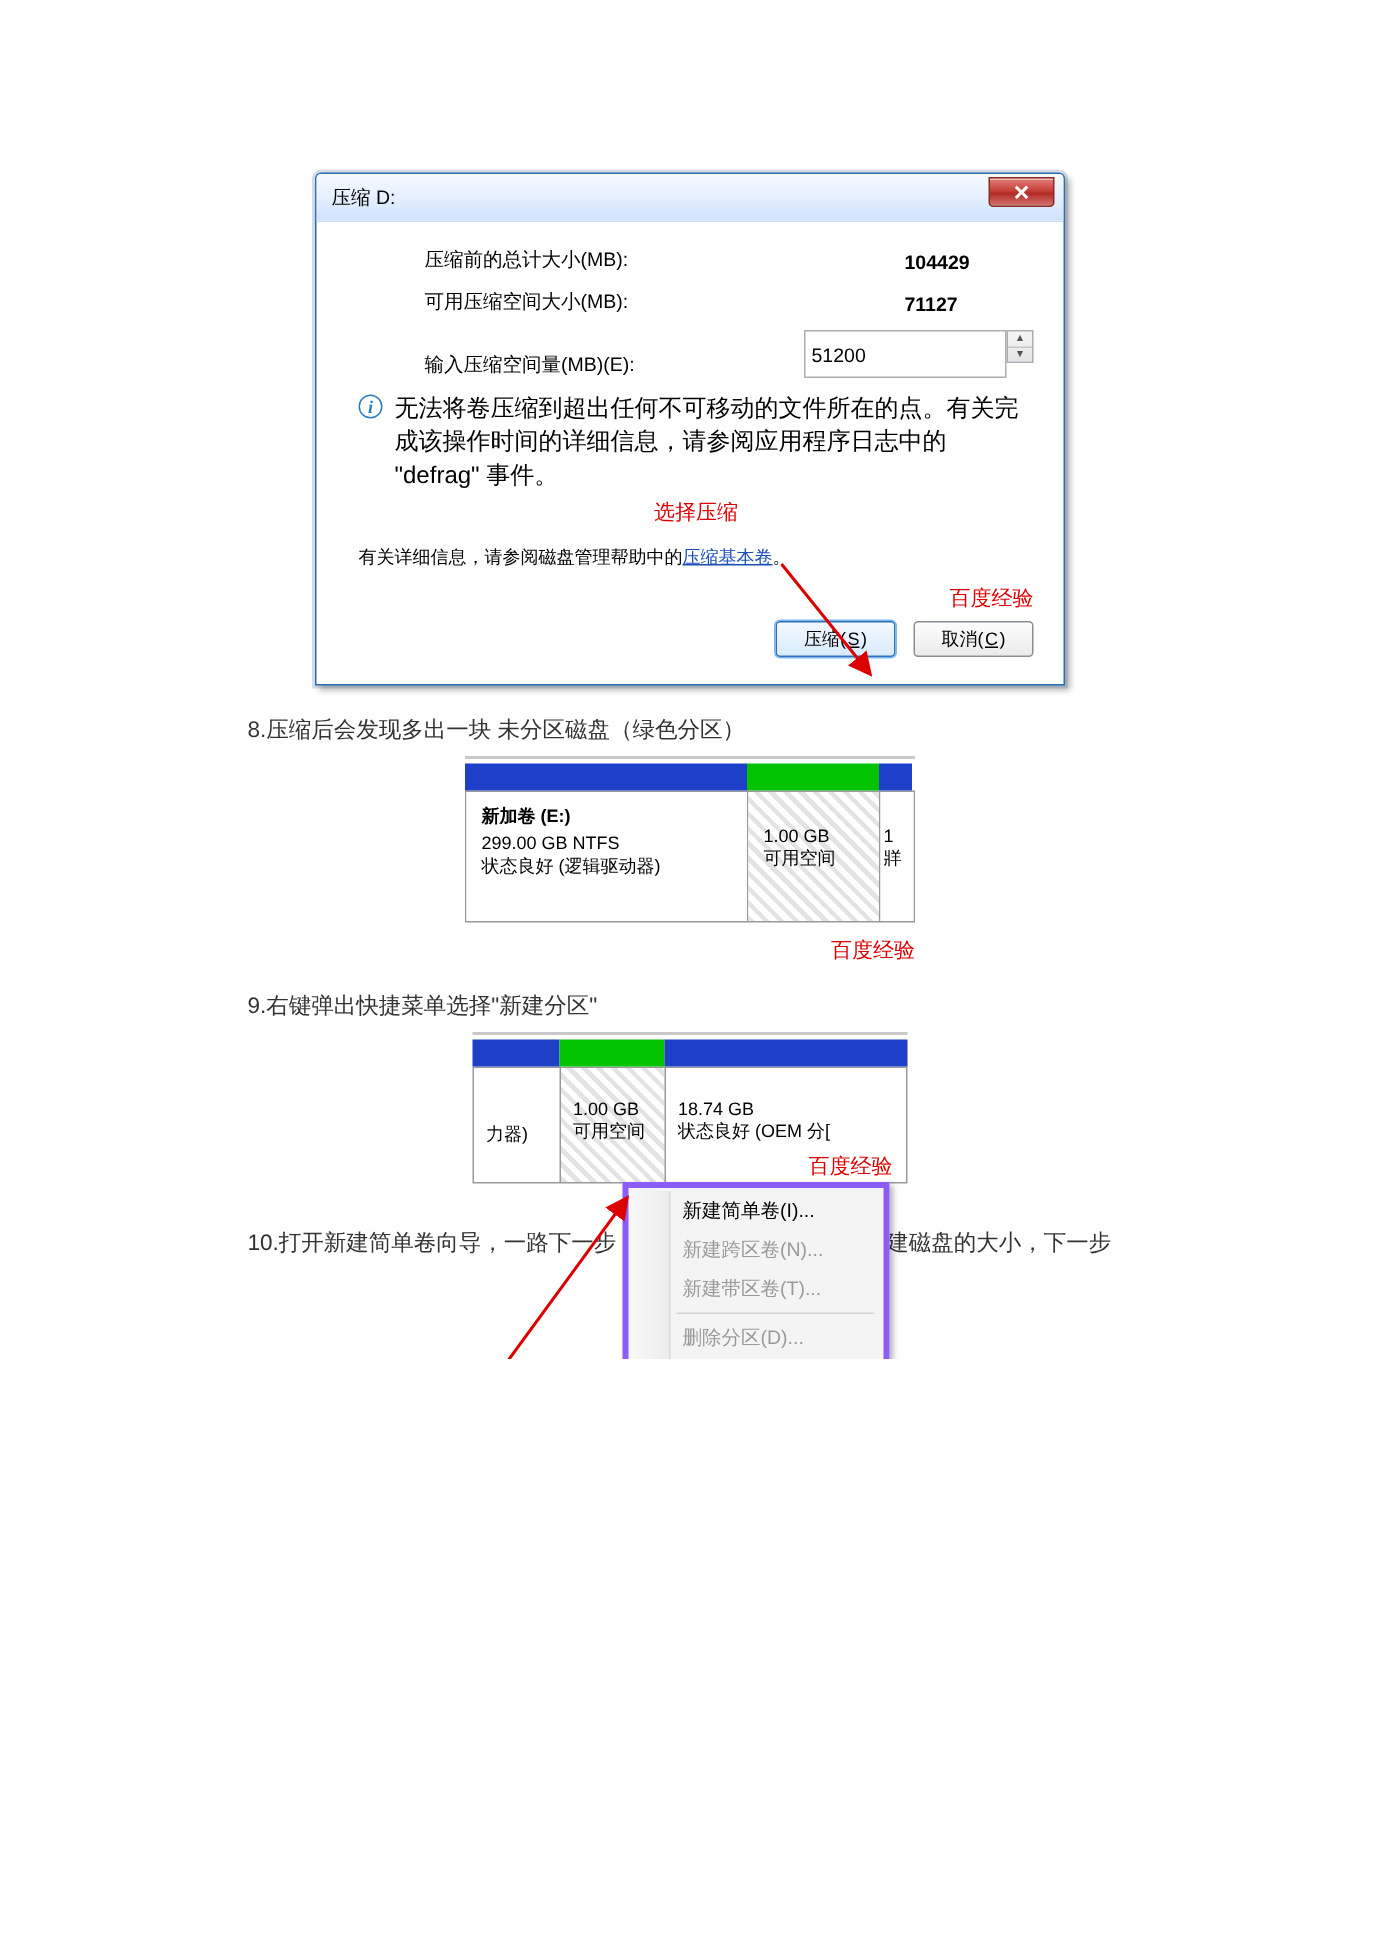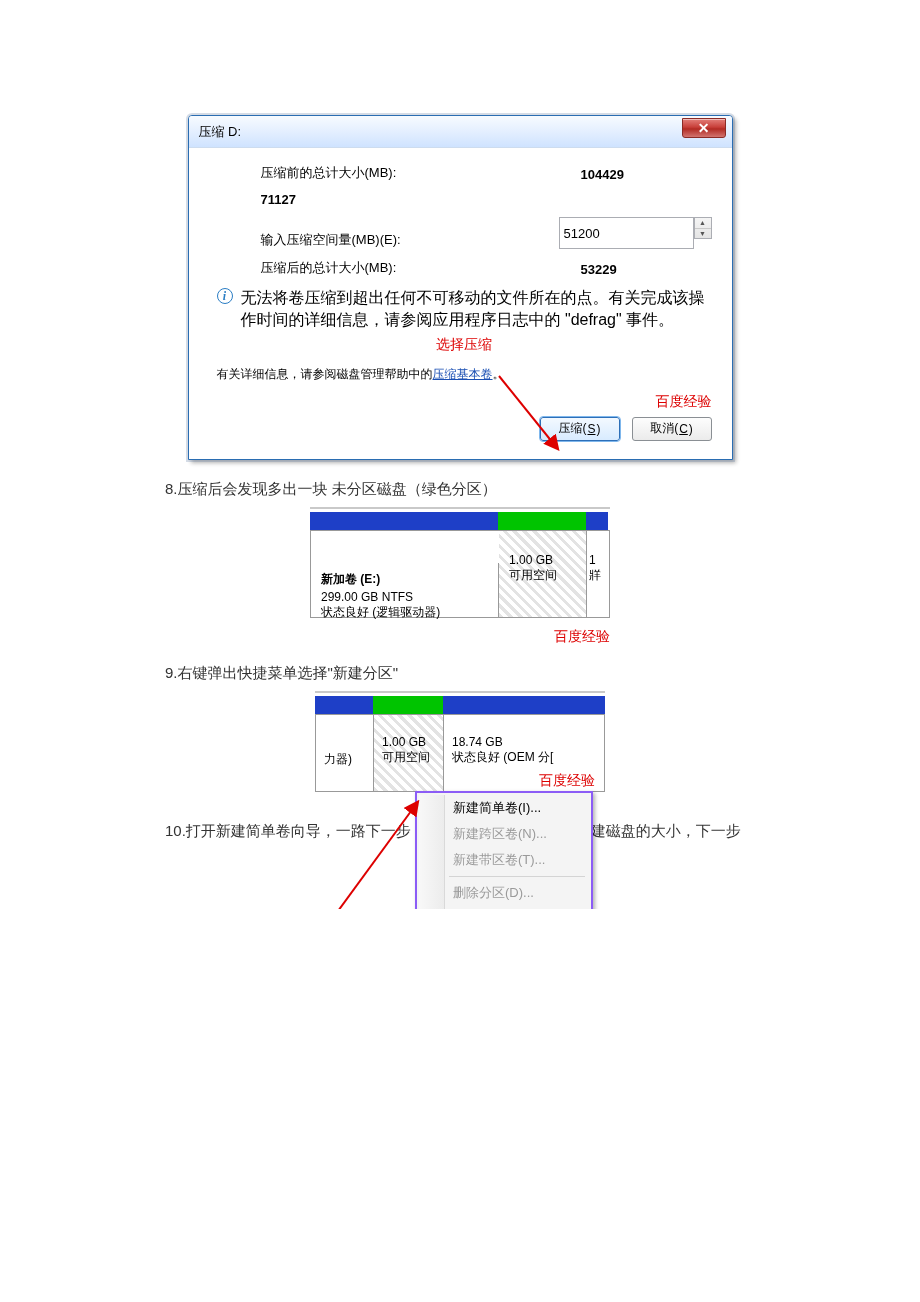--- a/index.html
+++ b/index.html
@@ -11,21 +11,21 @@
     font-size: 14px;
     color: #000;
     width: 920px;
   }
   .page {
     padding: 115px 145px 60px 145px;
   }
   
   .dialog-wrap {
     margin: 0 auto 20px auto;
-    width: 545px;
+    width: 500px;
   }
   .dialog {
     border: 1px solid #2a6db2;
     border-radius: 4px 4px 0 0;
     background: #fff;
     box-shadow: 0 0 0 2px rgba(90,120,160,0.25), 3px 3px 4px rgba(0,0,0,0.3);
     position: relative;
   }
   .titlebar {
     height: 32px;
@@ -212,21 +212,21 @@
   .disk2-colbar .seg-blue1 { width:58px; background:#1e3fc7; }
   .disk2-colbar .seg-green { width:70px; background:#00c400; }
   .disk2-colbar .seg-blue2 { flex:1; background:#1e3fc7; }
   .disk2-body { display:flex; height:78px; border:1px solid #999; }
   .disk2-body .vol { font-size:12px; padding:20px 8px 8px 8px; }
   .ctxmenu {
     position:absolute;
     left:100px; top:100px;
     width:178px;
     background:#f4f4f4;
-    border:2px solid #8b5cf6;
+    border:4px solid #8b5cf6;
     box-shadow:2px 2px 4px rgba(0,0,0,0.3);
     padding:2px;
     font-size:13px;
   }
   .ctxmenu .stripe {
     position:absolute; left:2px; top:2px; bottom:2px; width:26px;
     background: linear-gradient(to right,#f8f8f8,#ececec);
     border-right:1px solid #d9d9d9;
   }
   .ctxmenu .mi {
@@ -259,35 +259,32 @@
         <div class="closebtn">
           <span>✕</span>
         </div>
       </div>
       <div class="dlg-body" style="position:relative;">
         <div class="row">
           <div class="label">压缩前的总计大小(MB):</div>
           <div class="value-static">104429</div>
         </div>
         <div class="row">
+          <div class="label">可用压缩空间大小(MB):</div>
           <div class="value-static">71127</div>
         </div>
         <div class="row">
           <div class="label">输入压缩空间量(MB)(E):</div>
           <div class="spinner-field">
             <input type="text" value="51200" style="">
             <div class="spinner">
               <div>▲</div>
               <div>▼</div>
             </div>
           </div>
-        </div>
-        <div class="row">
-          <div class="label">压缩后的总计大小(MB):</div>
-          <div class="value-static">53229</div>
         </div>
         <div class="info-row">
           <div class="info-icon">i</div>
           <div class="info-text">无法将卷压缩到超出任何不可移动的文件所在的点。有关完成该操作时间的详细信息，请参阅应用程序日志中的 "defrag" 事件。</div>
         </div>
         <div class="red-annot">选择压缩</div>
         <div class="help-line">
           <span>有关详细信息，请参阅磁盘管理帮助中的</span><a href="#">压缩基本卷</a><span>。</span>
         </div>
         <div class="watermark">百度经验</div>
@@ -319,21 +316,21 @@
   <div class="step">8.压缩后会发现多出一块 未分区磁盘（绿色分区）</div>
 
   <div class="disk1-wrap">
     <div class="disk1-frame">
       <div class="disk1-colbar">
         <div class="seg-blue1"></div>
         <div class="seg-green"></div>
         <div class="seg-blue2"></div>
       </div>
       <div class="disk1-body">
-        <div class="vol" style="width:188px;margin-top:32px;">
+        <div class="vol" style="width:188px;">
           <div class="vol-title">新加卷  (E:)</div>
           <div>299.00 GB NTFS</div>
           <div>状态良好 (逻辑驱动器)</div>
         </div>
         <div class="vol hatched" style="width:88px;">
           <div style="height:14px;"></div>
           <div>1.00 GB</div>
           <div>可用空间</div>
         </div>
         <div class="vol" style="width:22px; padding:8px 2px;">

